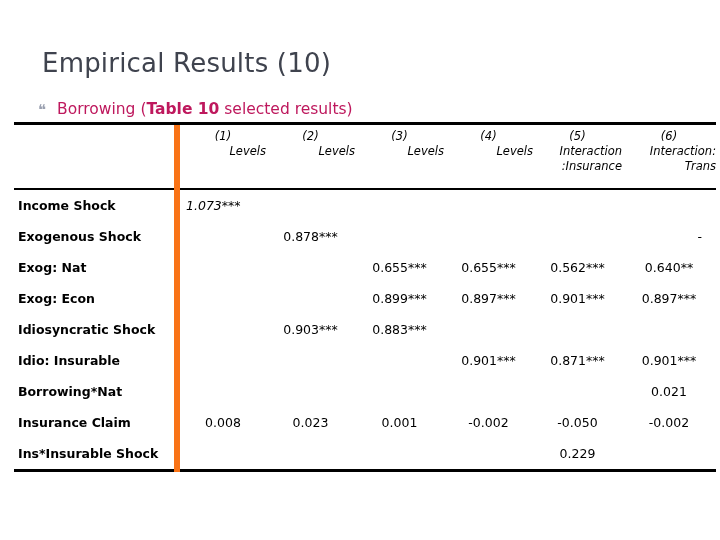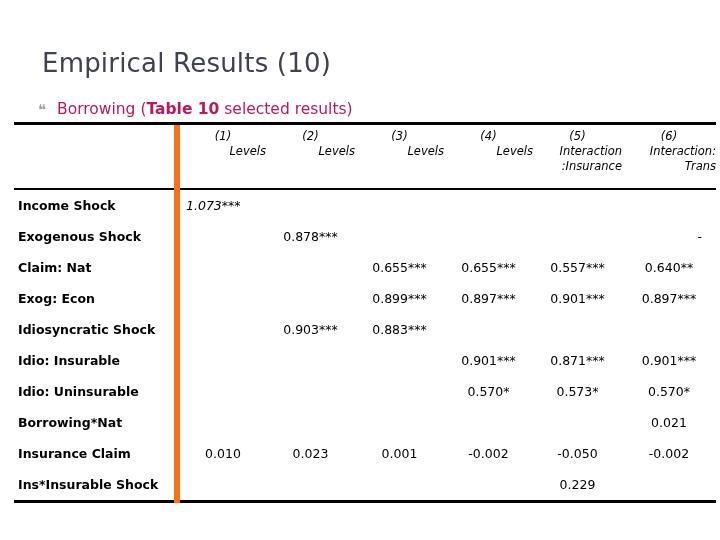--- a/index.html
+++ b/index.html
@@ -222,26 +222,26 @@
           <tr class="data-row">
             <td class="rowlabel vsep">Exogenous Shock</td>
             <td class="val"></td>
             <td class="val">0.878***</td>
             <td class="val"></td>
             <td class="val"></td>
             <td class="val"></td>
             <td class="val dash">-</td>
           </tr>
           <tr class="data-row">
-            <td class="rowlabel vsep">Claim: Nat</td>
+            <td class="rowlabel vsep">Exog: Nat</td>
             <td class="val"></td>
             <td class="val"></td>
             <td class="val">0.655***</td>
             <td class="val">0.655***</td>
-            <td class="val">0.557***</td>
+            <td class="val">0.562***</td>
             <td class="val">0.640**</td>
           </tr>
           <tr class="data-row">
             <td class="rowlabel vsep">Exog: Econ</td>
             <td class="val"></td>
             <td class="val"></td>
             <td class="val">0.899***</td>
             <td class="val">0.897***</td>
             <td class="val">0.901***</td>
             <td class="val">0.897***</td>
@@ -258,40 +258,31 @@
           <tr class="data-row">
             <td class="rowlabel vsep">Idio: Insurable</td>
             <td class="val"></td>
             <td class="val"></td>
             <td class="val"></td>
             <td class="val">0.901***</td>
             <td class="val">0.871***</td>
             <td class="val">0.901***</td>
           </tr>
           <tr class="data-row">
-            <td class="rowlabel vsep">Idio: Uninsurable</td>
-            <td class="val"></td>
-            <td class="val"></td>
-            <td class="val"></td>
-            <td class="val">0.570*</td>
-            <td class="val">0.573*</td>
-            <td class="val">0.570*</td>
-          </tr>
-          <tr class="data-row">
             <td class="rowlabel vsep">Borrowing*Nat</td>
             <td class="val"></td>
             <td class="val"></td>
             <td class="val"></td>
             <td class="val"></td>
             <td class="val"></td>
             <td class="val">0.021</td>
           </tr>
           <tr class="data-row">
             <td class="rowlabel vsep">Insurance Claim</td>
-            <td class="val">0.010</td>
+            <td class="val">0.008</td>
             <td class="val">0.023</td>
             <td class="val">0.001</td>
             <td class="val">-0.002</td>
             <td class="val">-0.050</td>
             <td class="val">-0.002</td>
           </tr>
           <tr class="data-row">
             <td class="rowlabel vsep">Ins*Insurable Shock</td>
             <td class="val"></td>
             <td class="val"></td>

